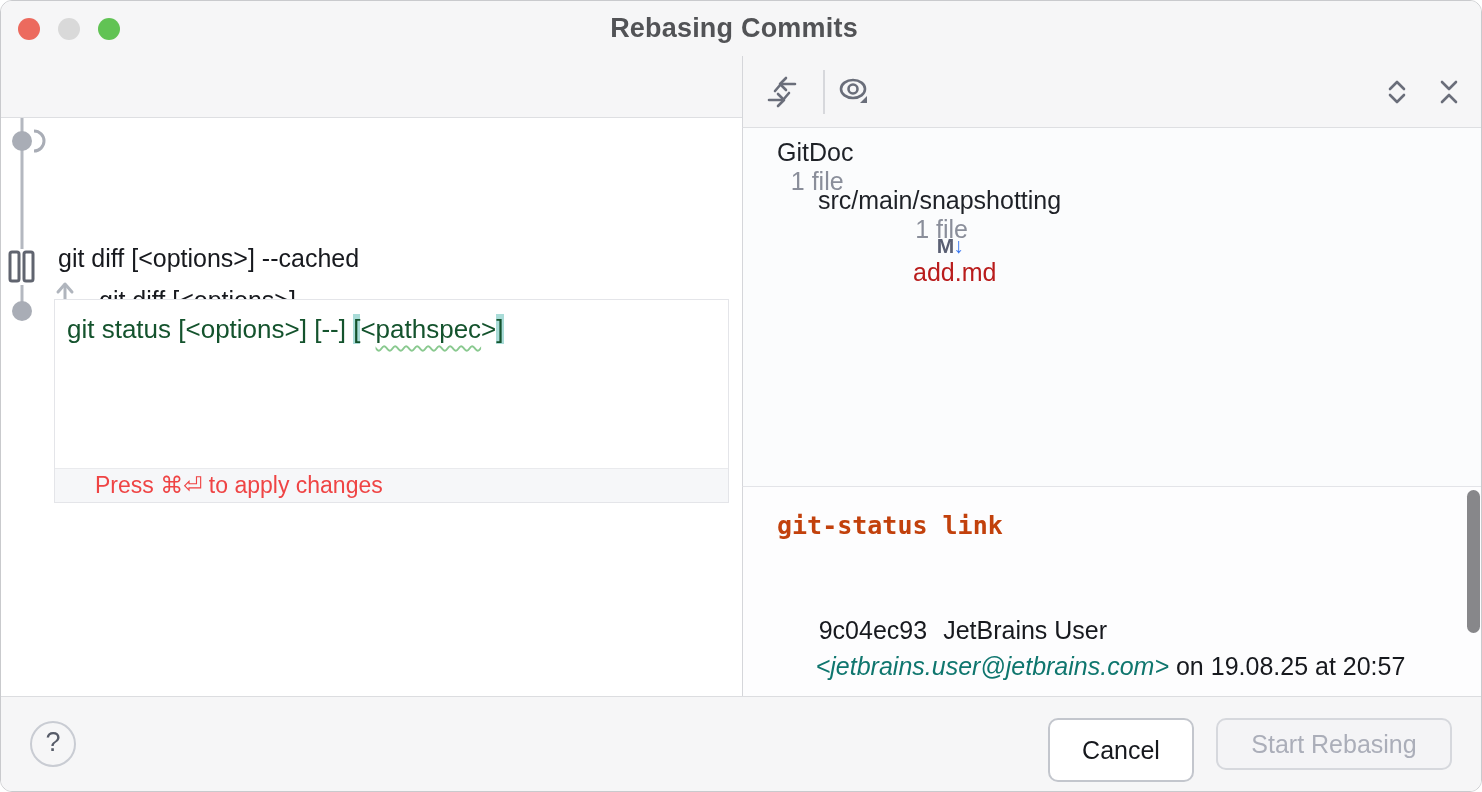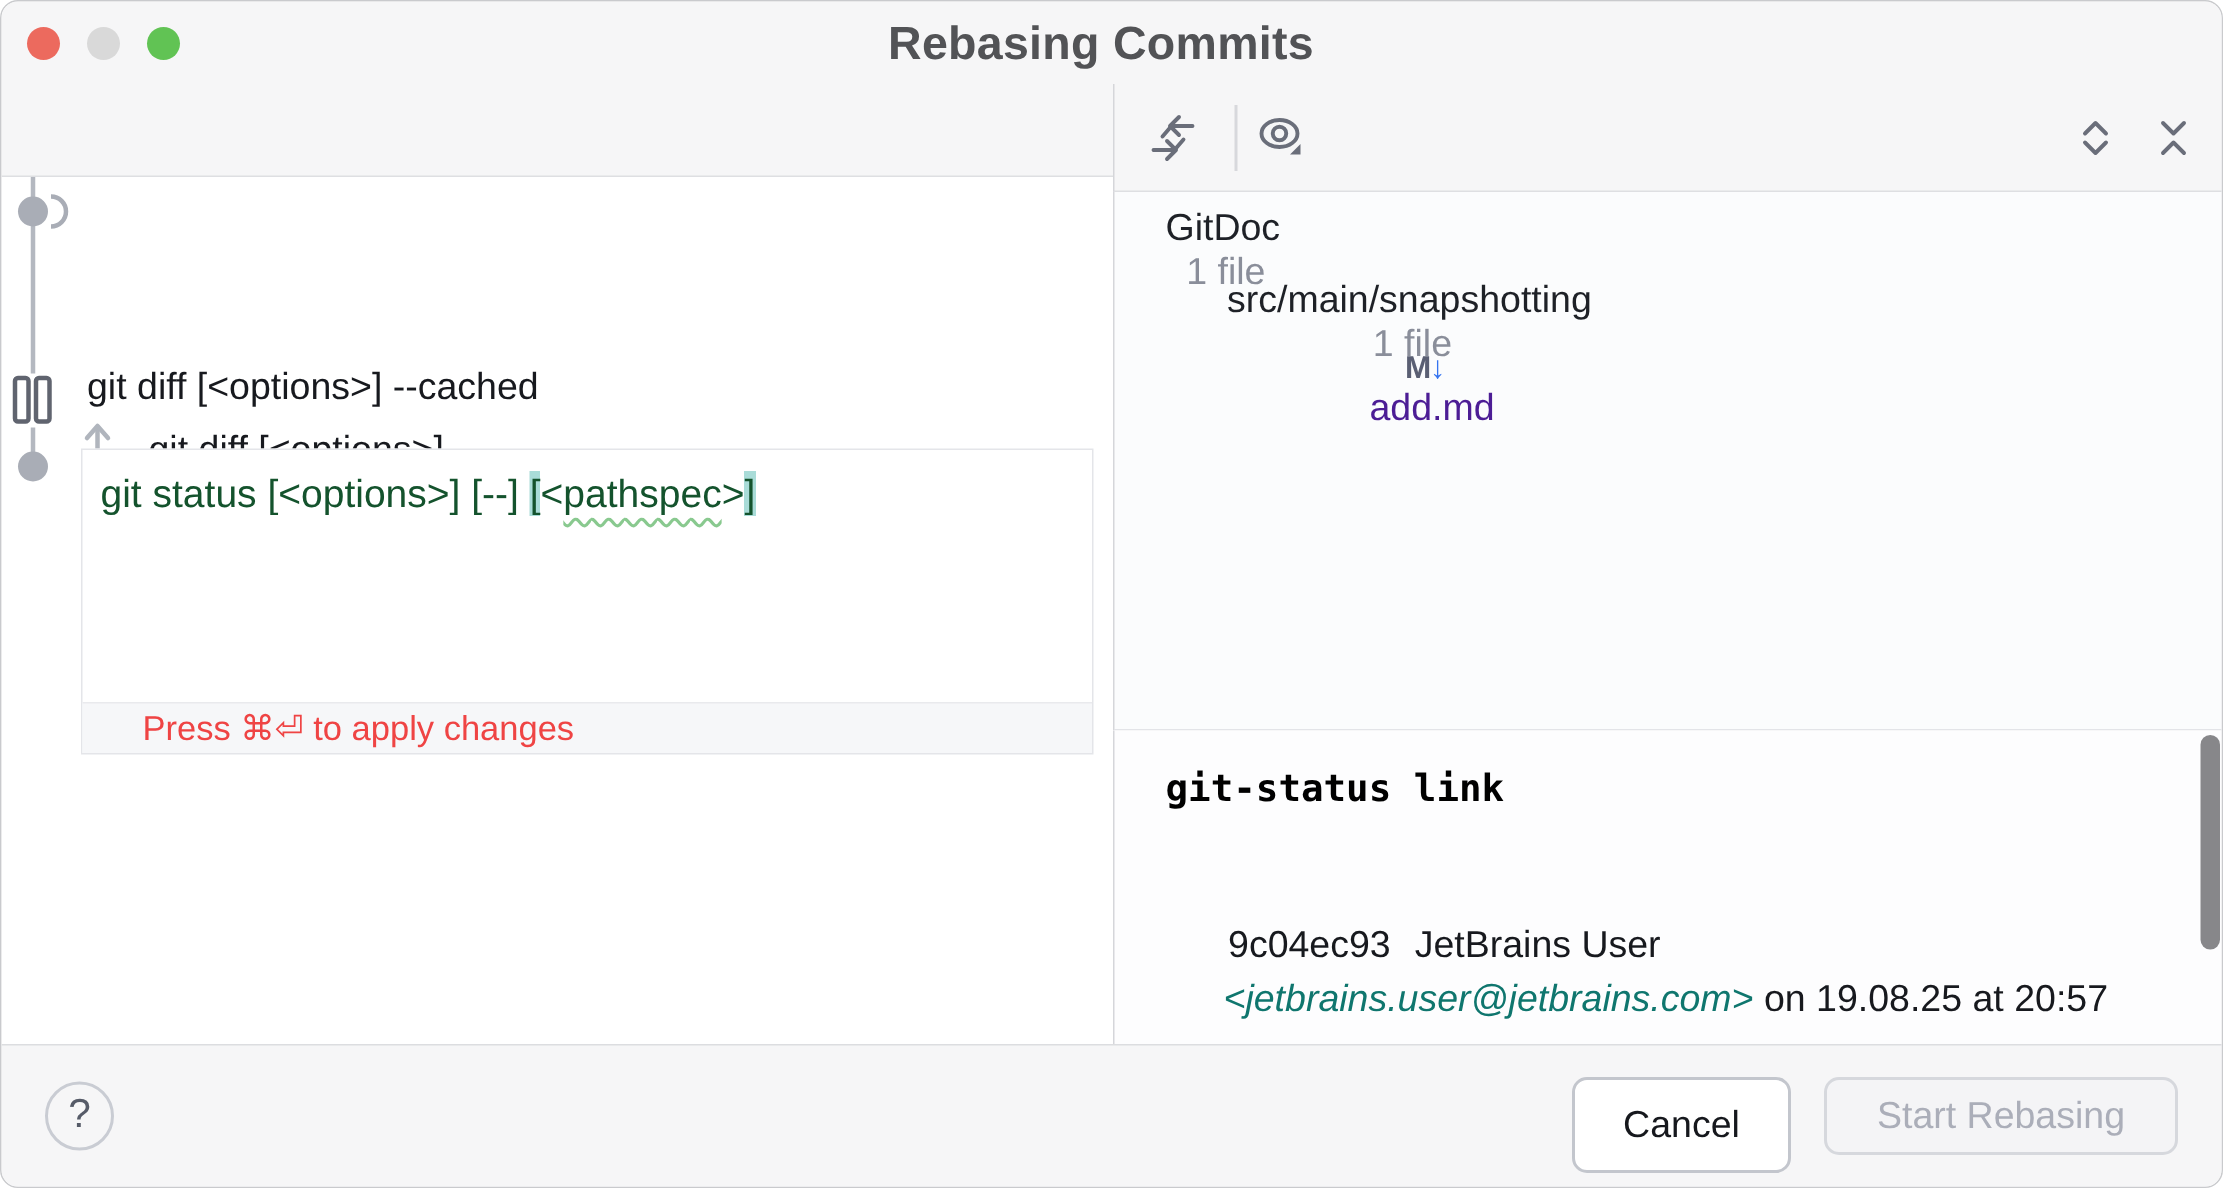--- a/index.html
+++ b/index.html
@@ -17,21 +17,21 @@
     position: absolute; left: 0; top: 0; width: 1482px; height: 55px;
     background: #f6f6f7;
   }
   .traffic { position: absolute; top: 17px; width: 22px; height: 22px; border-radius: 50%; }
   .traffic.close { left: 17px; background: #ec6a5e; }
   .traffic.min   { left: 57px; background: #d9d9d9; }
   .traffic.zoom  { left: 97px; background: #61c354; }
   .title {
     position: absolute; left: 0; right: 16px; top: 0; height: 55px;
     display: flex; align-items: center; justify-content: center;
-    font-size: 31px; font-weight: bold; color: #525356; letter-spacing: 0.2px;
+    font-size: 27px; font-weight: bold; color: #525356; letter-spacing: 0.2px;
   }
 
   
   .left-toolbar {
     position: absolute; left: 0; top: 55px; width: 741px; height: 62px;
     background: #f6f6f7; border-bottom: 1px solid #dedfe2;
   }
   .tool-icon { position: absolute; top: 69px; width: 34px; height: 34px; }
   .vdivider { position: absolute; background: #d7d8dc; width: 2px; }
   .reword-btn {
@@ -93,30 +93,30 @@
     position: absolute; left: 741px; top: 127px; width: 741px; height: 359px;
     background: #fbfcfd; border-left: 1px solid #d5d6da; border-bottom: 1px solid #e3e4e8;
   }
   .tree-row { position: absolute; height: 48px; display: flex; align-items: center; flex-direction: column; }
   .tree-label { font-size: 25px; color: #1e2127; white-space: pre; }
   .tree-count { font-size: 25px; color: #8a8e9a; margin-left: 12px; white-space: pre; }
   .tree-chevron { width: 22px; height: 22px; }
   .md-icon { font-weight: bold; font-size: 21px; letter-spacing: -1px; white-space: pre; }
   .md-icon .m { color: #5a5f73; }
   .md-icon .arrow { color: #3574F0; }
-  .added-file { color: #4c1d95; font-size: 25px; }
+  .added-file { color: #b91c1c; font-size: 25px; }
 
   .details-panel {
     position: absolute; left: 741px; top: 486px; width: 741px; height: 209px;
     background: #fdfdfe; border-left: 1px solid #d5d6da;
   }
   .commit-message {
     position: absolute; left: 34px; top: 24px;
     font-family: "DejaVu Sans Mono", monospace; font-weight: bold;
-    font-size: 25px; color: #000000; white-space: pre;
+    font-size: 25px; color: #c2410c; white-space: pre;
   }
   .hash-line { position: absolute; left: 34px; top: 100px; font-size: 25px; color: #17191e; white-space: pre; }
   .hash-line .hash { margin-right: 16px; }
   .email-line { position: absolute; left: 31px; top: 136px; font-size: 25px; color: #17191e; white-space: pre; }
   .email-line .email { color: #0f766e; cursor: pointer; font-style: italic; }
   .scroll-thumb {
     position: absolute; right: 3px; top: 3px; width: 13px; height: 143px;
     border-radius: 7px; background: #87878a;
   }
 

